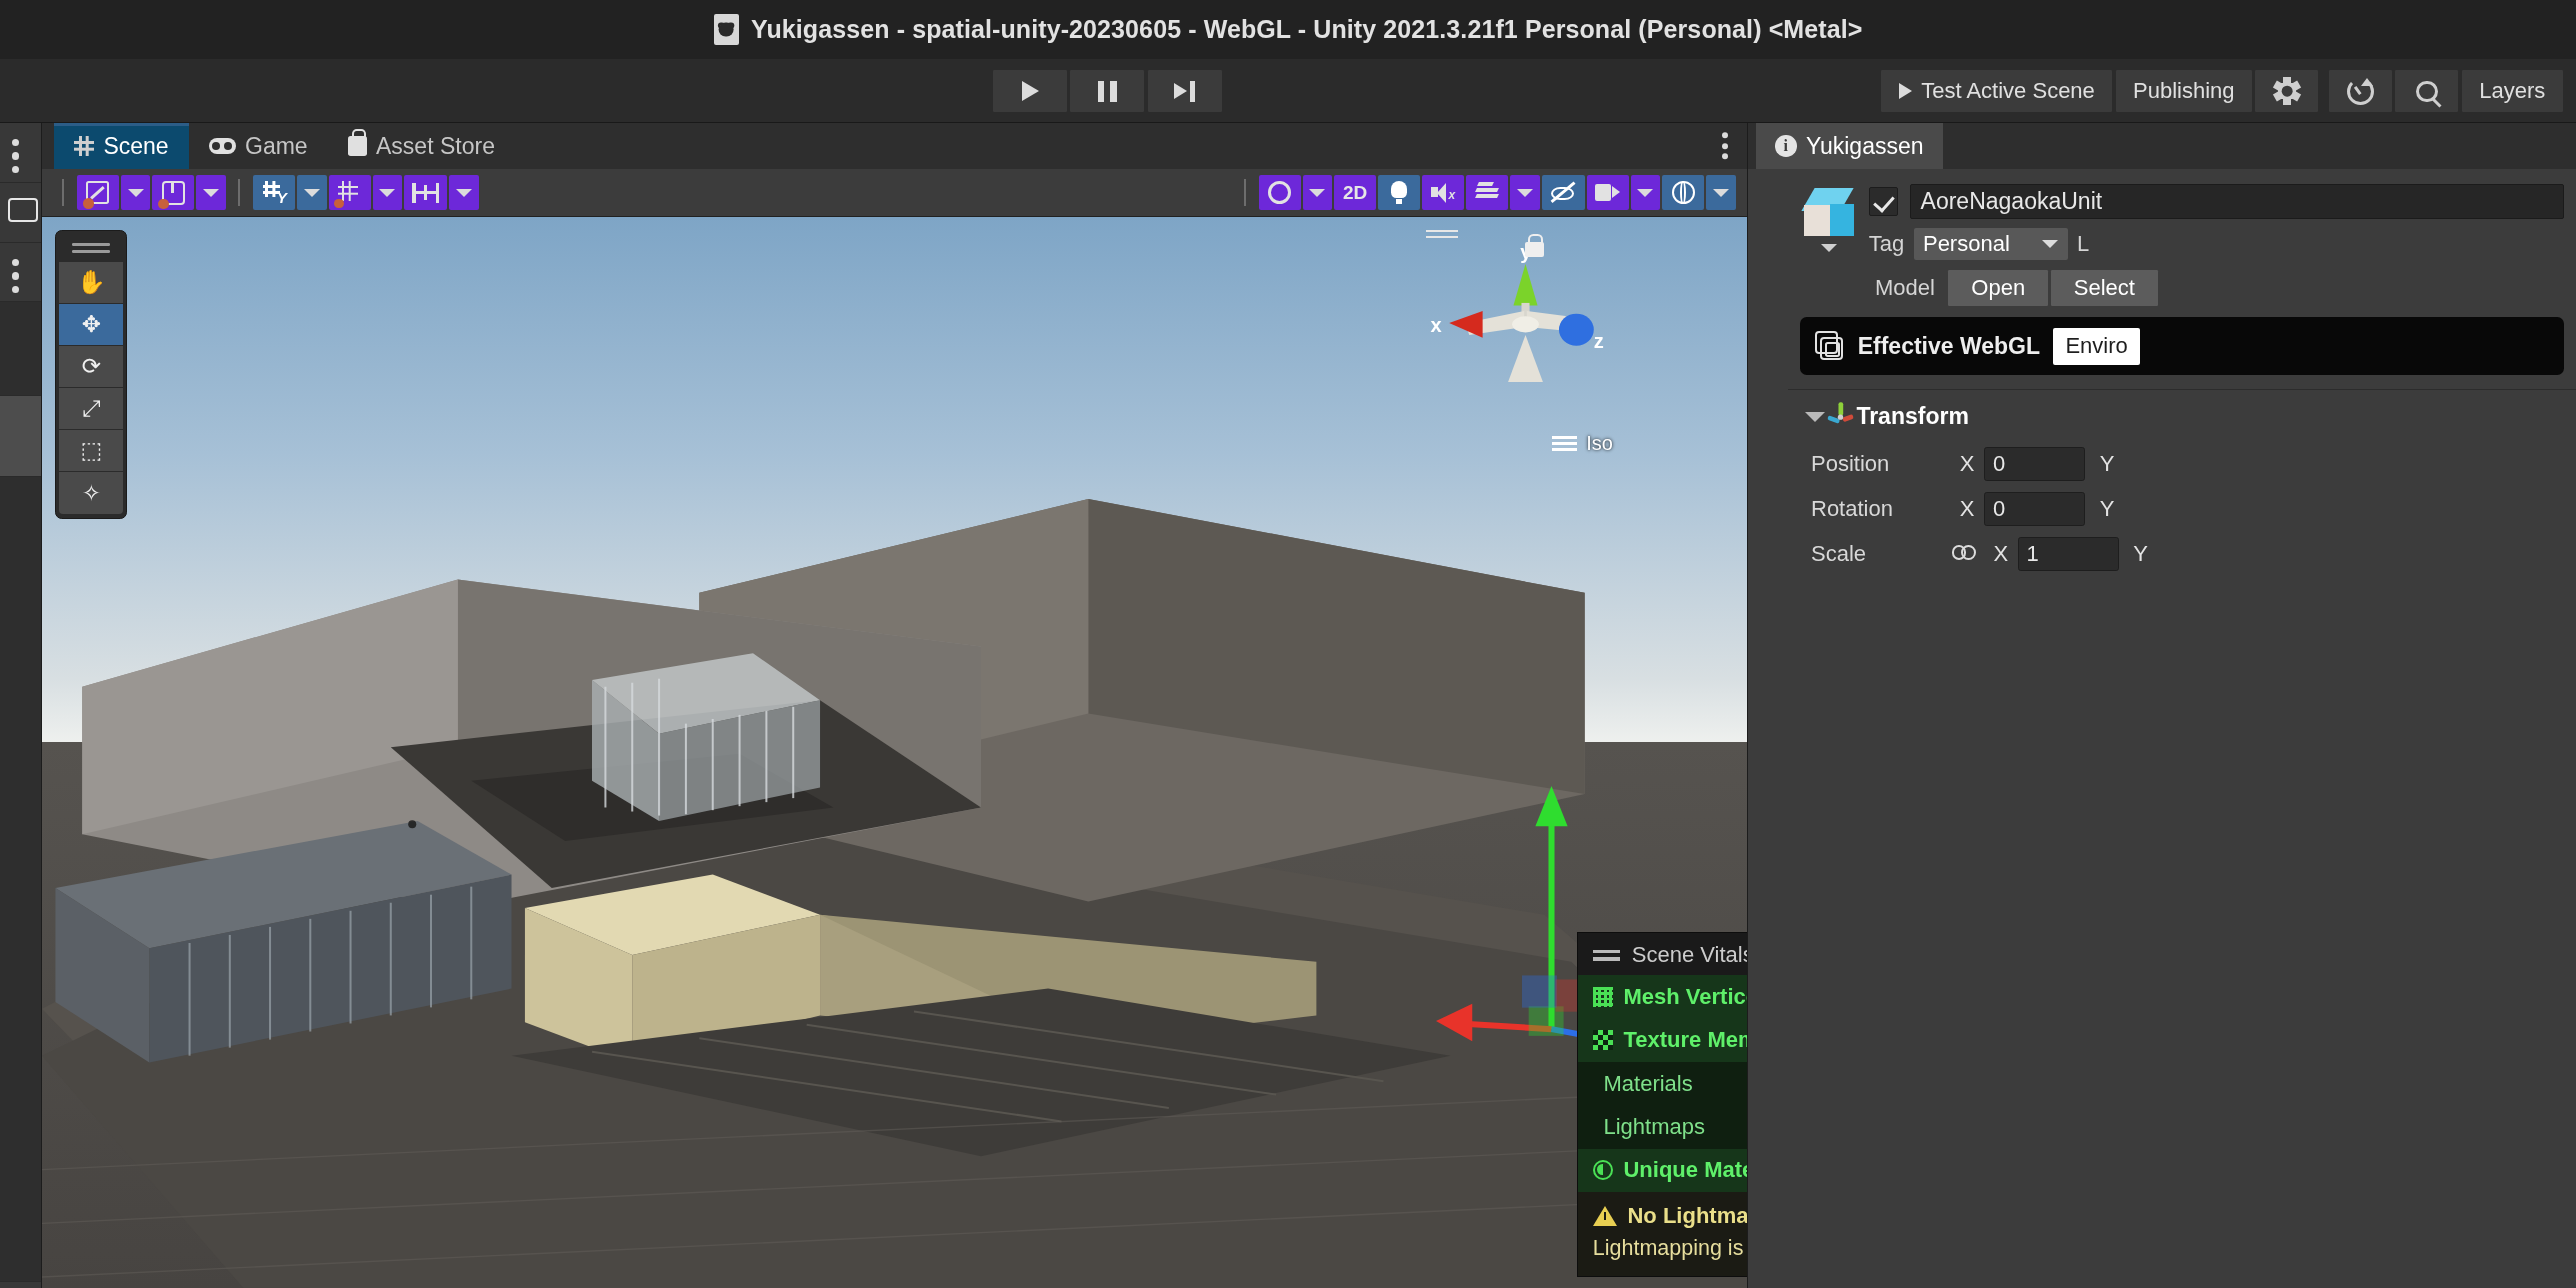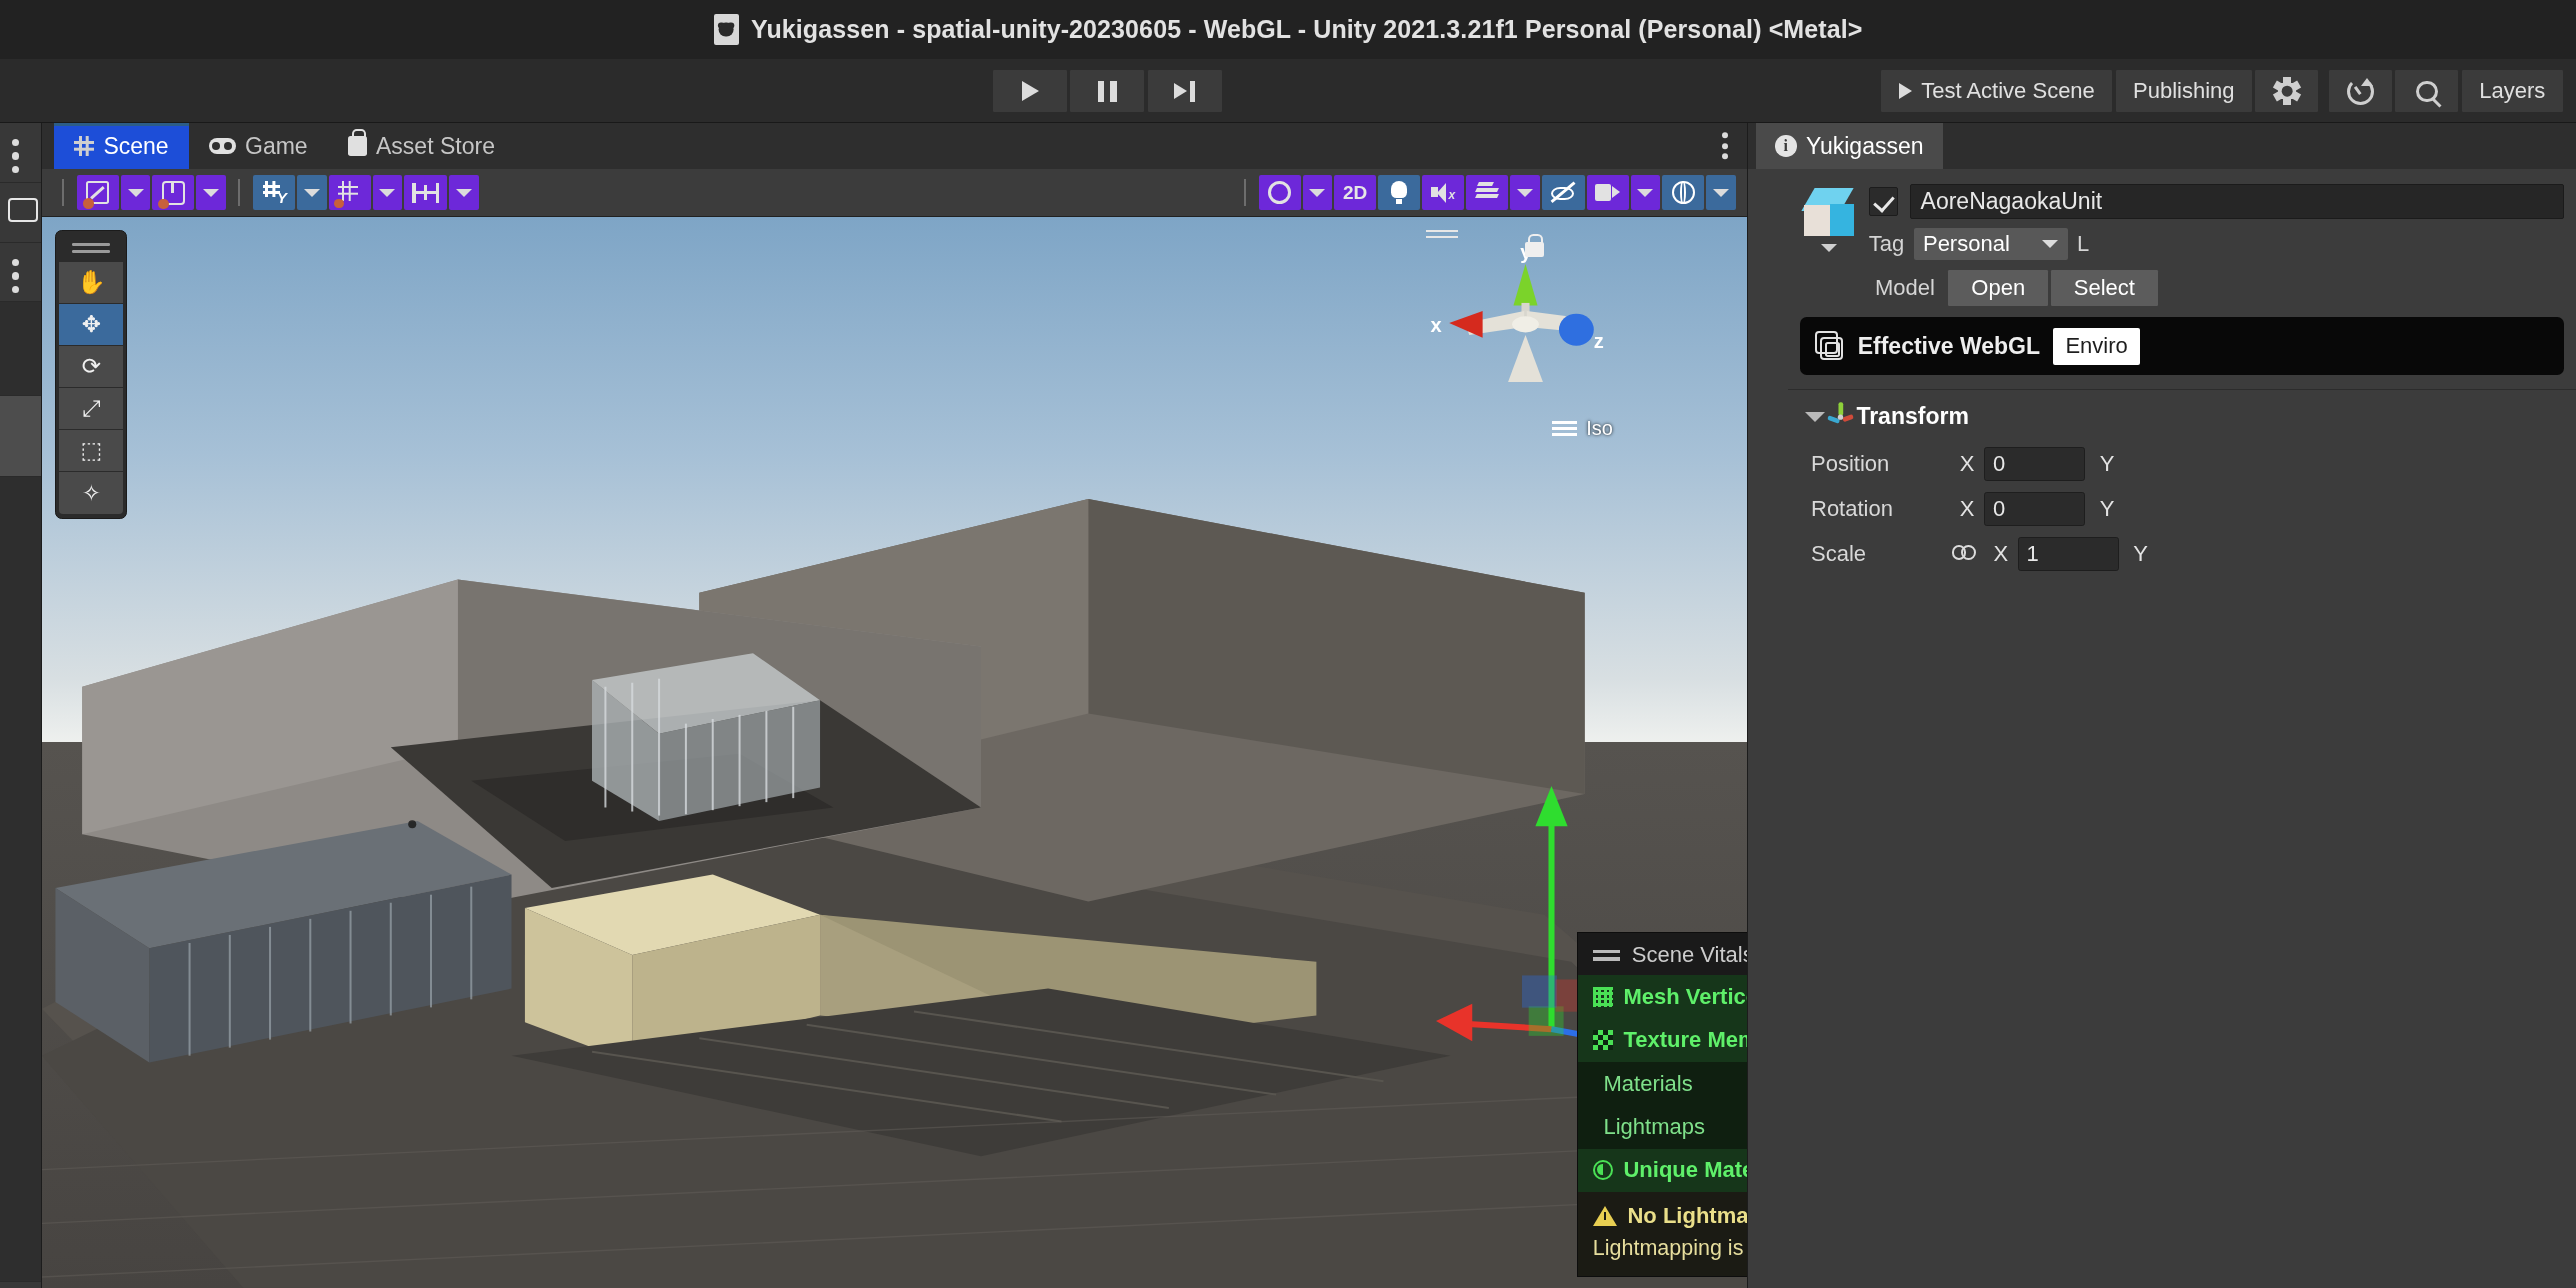--- a/index.html
+++ b/index.html
@@ -123,21 +123,21 @@
   }
   .tabstrip {
     position: relative; height: 46px; background: #2e2e2e;
     display: flex; align-items: stretch; padding-left: 12px;
   }
   .tab {
     display: flex; align-items: center; gap: 9.4px;
     padding: 0 20px; font-size: 23px; color: #c6c6c6;
     position: relative; background: transparent;
   }
-  .tab.active { background: #1d4ed8; color: #ffffff; }
+  .tab.active { background: #0c4a6e; color: #ffffff; }
   .tab.active::before {
     content:""; position:absolute; left:0; right:0; top:0; height: 3.4px; background:#2c5d87;
   }
   .kebab {
     position: absolute; right: 19px; top: 50%; transform: translateY(-50%);
     display: flex; flex-direction: column; gap: 4.7px;
   }
   .kebab span { width: 6px; height: 6px; border-radius: 50%; background:#dcdcdc; display:block; }
 
   .grid-ico { width: 20px; height: 20px; position: relative; }
@@ -212,21 +212,21 @@
   .tp-btn.on { background:#3b6a9c; }
   .tp-btn:first-of-type { border-radius: 4px 4px 0 0; }
   .tp-btn:last-of-type { border-radius: 0 0 4px 4px; border-bottom:none; }
   .tp-ico { font-size: 23px; line-height: 1; color:#f0f0f0; }
 
   
   .gizmo { position:absolute; right: 121px; top: 13.4px; width: 201px; height: 201px; }
   .giz-hamb { position:absolute; left: 1.3px; top: 0; width: 32px; display:flex;flex-direction:column;gap:3.4px;}
   .giz-hamb i { display:block;height:2px;background:#e7e7e7;}
   .iso-row {
-    position:absolute; right: 134px; top: 200px; display:flex; align-items:center; gap: 9px;
+    position:absolute; right: 134px; top: 215px; display:flex; align-items:center; gap: 9px;
     color:#ffffff; font-size: 20px; text-shadow: 0 0 3.4px #000;
   }
   .iso-lines { width: 25.5px; display:flex; flex-direction:column; gap:3.4px;}
   .iso-lines i { display:block;height:2.7px;background:#ffffff;}
   .lock-ico {
     position:absolute; right: 82px; top: 12px; width: 19px; height: 14.8px;
     background:#efefef; border-radius:2px;
   }
   .lock-ico::before {
     content:""; position:absolute; left:3.4px; top:-8.7px; width:10.7px;height:10.7px;

